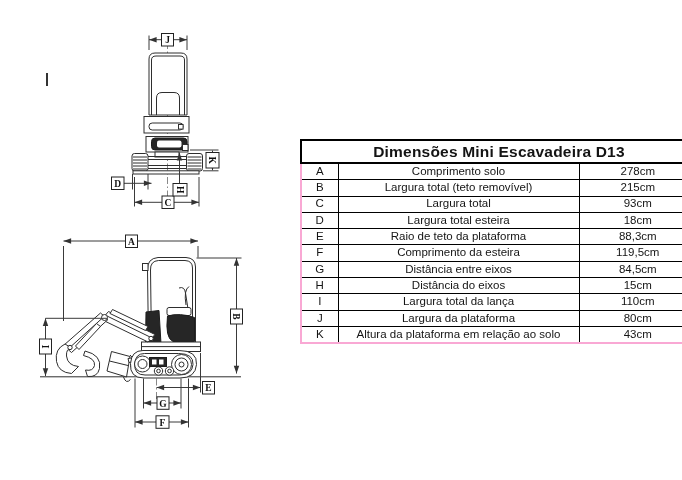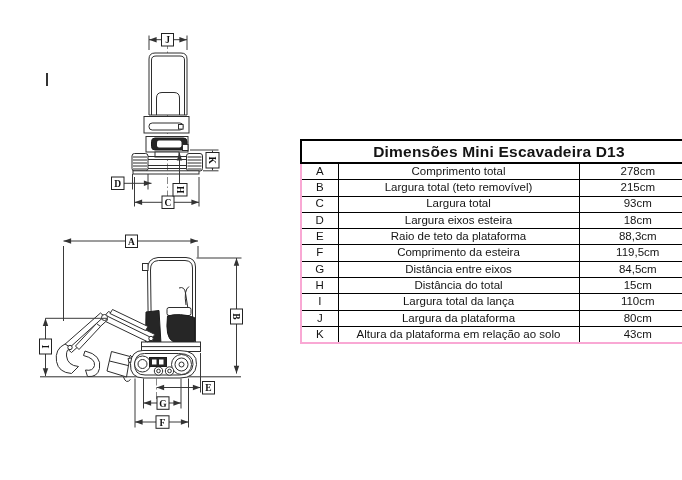--- a/index.html
+++ b/index.html
@@ -231,56 +231,56 @@
       </tr>
     </thead>
     <colgroup>
         <col style="width:37px">
         <col style="width:241px">
         <col style="width:118px">
       </colgroup>
     <tbody>
       <tr>
         <td>A</td>
-        <td>Comprimento total</td>
+        <td>Comprimento solo</td>
         <td>278cm</td>
       </tr>
       <tr>
         <td>B</td>
         <td>Largura total (teto removível)</td>
         <td>215cm</td>
       </tr>
       <tr>
         <td>C</td>
         <td>Largura total</td>
         <td>93cm</td>
       </tr>
       <tr>
         <td>D</td>
-        <td>Largura eixos esteira</td>
+        <td>Largura total esteira</td>
         <td>18cm</td>
       </tr>
       <tr>
         <td>E</td>
         <td>Raio de teto da plataforma</td>
         <td>88,3cm</td>
       </tr>
       <tr>
         <td>F</td>
         <td>Comprimento da esteira</td>
         <td>119,5cm</td>
       </tr>
       <tr>
         <td>G</td>
         <td>Distância entre eixos</td>
         <td>84,5cm</td>
       </tr>
       <tr>
         <td>H</td>
-        <td>Distância do total</td>
+        <td>Distância do eixos</td>
         <td>15cm</td>
       </tr>
       <tr>
         <td>I</td>
         <td>Largura total da lança</td>
         <td>110cm</td>
       </tr>
       <tr>
         <td>J</td>
         <td>Largura da plataforma</td>

